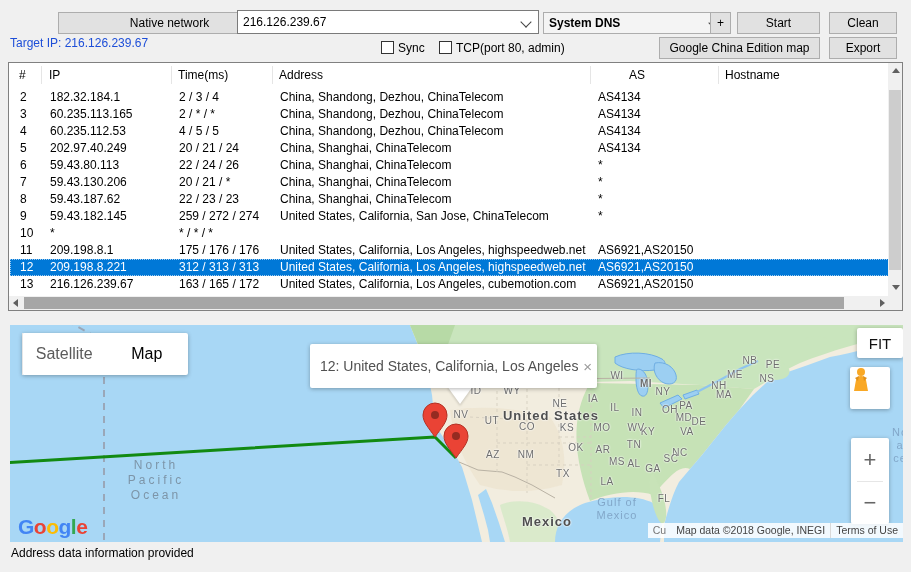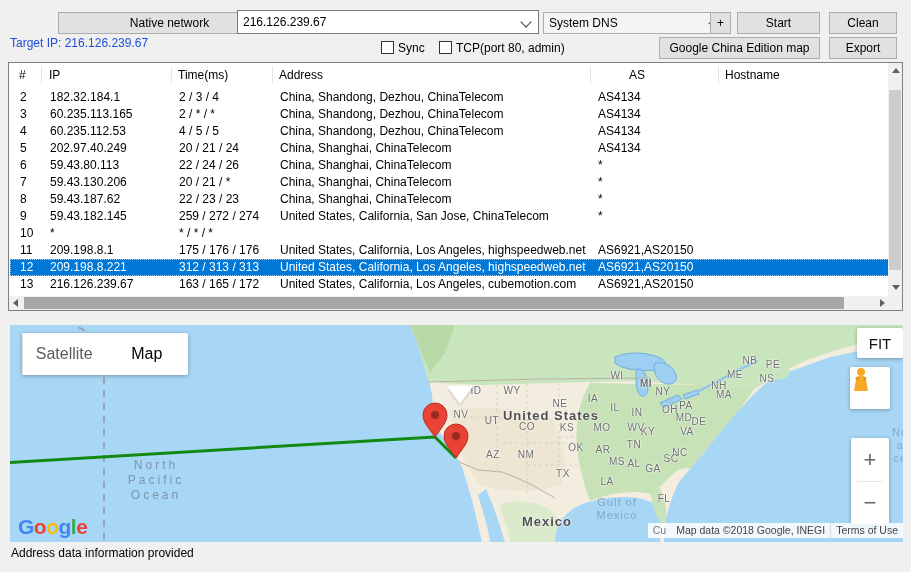--- a/index.html
+++ b/index.html
@@ -68,21 +68,21 @@
 </head>
 <body>
 
 <div class="btn" style="left:10px;top:12px;width:223px;height:22px;margin-left:48px;">Native network</div>
 
 <div class="combo" style="left:237px;top:10px;width:302px;height:24px;">
   <span>216.126.239.67</span>
   <span class="chev"></span>
 </div>
 
-<div class="combo flat" style="left:543px;top:12px;width:184px;height:22px;">
+<div class="combo flat" style="left:543px;top:12px;width:184px;height:22px;font-weight:bold;">
   <span>System DNS</span>
   <span class="chev" style="top:6px;"></span>
 </div>
 
 <div class="btn" style="left:710px;top:12px;width:21px;height:22px;">+</div>
 <div class="btn" style="left:737px;top:12px;width:83px;height:22px;">Start</div>
 <div class="btn" style="left:829px;top:12px;width:68px;height:22px;">Clean</div>
 
 <div class="bigtitle">Target IP: 216.126.239.67</div>
 
@@ -333,20 +333,24 @@
       <span class="mlab water-sm" style="left: 607px; top: 184px;">Gulf of<br>Mexico</span>
       <span class="mlab water-sm" style="left: 890px; top: 120px;">No<br>a<br>ce</span>
     </div>
 
   <div class="gctrl" id="maptype">
     <div class="mt-cell mt-un">Satellite</div>
     <div class="mt-cell mt-sel">Map</div>
   </div>
 
   <div id="iwtail"></div>
+  <div class="gctrl" id="infowin">
+    <span class="iw-text">12: United States, California, Los Angeles</span>
+    <span class="iw-close">×</span>
+  </div>
 
   <div class="gctrl" id="fitbtn">FIT</div>
 
   <div class="gctrl" id="pegman">
     <svg width="22" height="26" viewBox="0 0 22 26">
       <circle cx="11" cy="5" r="4" fill="#f9a825"></circle>
       <path d="M4,24 L6,13 Q7,9 11,9 Q15,9 16,13 L18,24 Z" fill="#f9a825"></path>
       <path d="M5,11 L9,9 L8,14 Z M17,11 L13,9 L14,14 Z" fill="#e08f1a"></path>
     </svg>
   </div>

